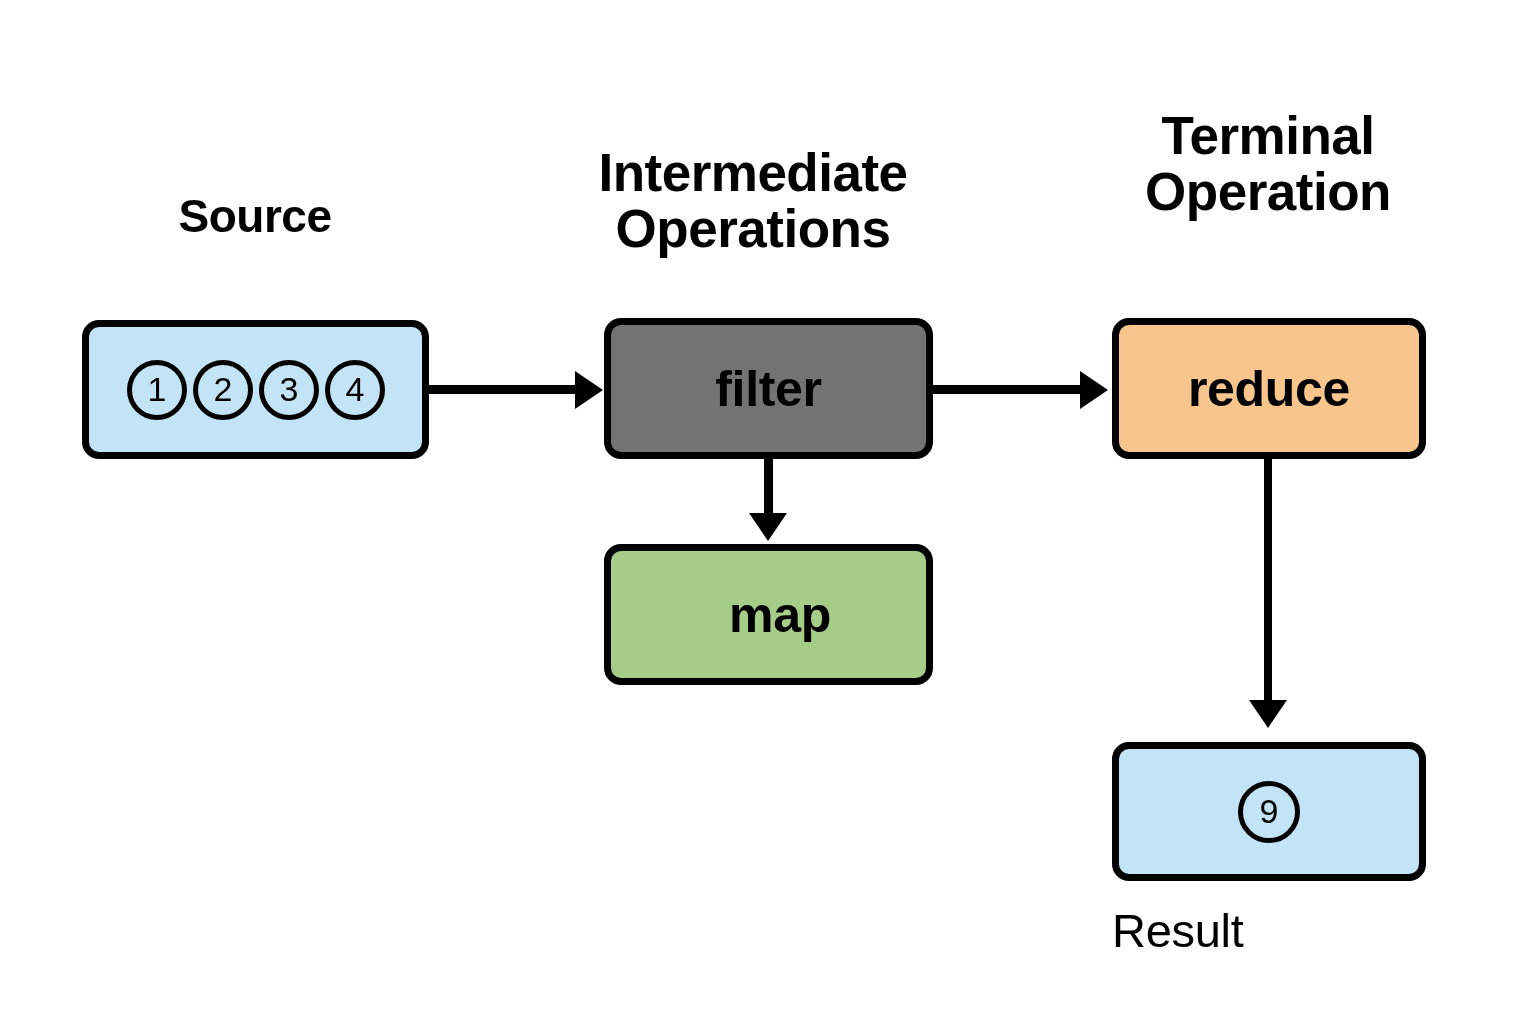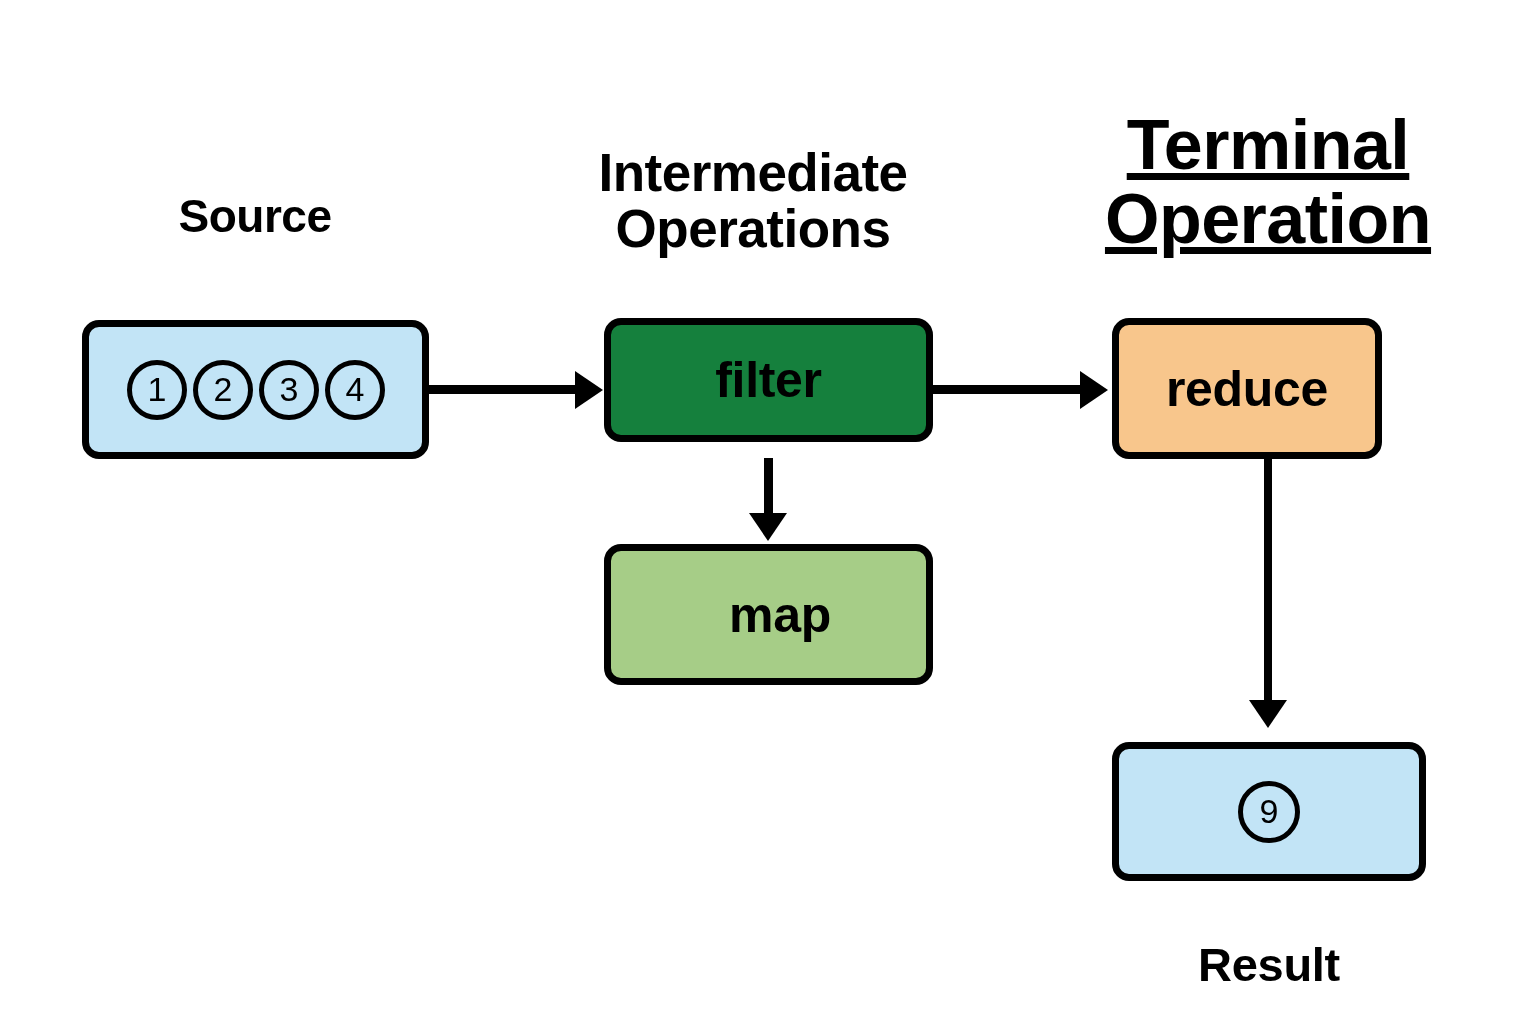--- a/index.html
+++ b/index.html
@@ -39,22 +39,21 @@
     left: 523px;
     top: 108px;
     width: 460px;
     font-size: 53px;
     margin-top: 37px;
   }
   #heading-terminal {
     left: 1088px;
     top: 108px;
     width: 360px;
-    font-size: 70px;
-    text-decoration: underline;
+    font-size: 53px;
   }
 
   
   .node {
     position: absolute;
     box-sizing: border-box;
     border: 7px solid #000000;
     border-radius: 17px;
     display: flex;
     align-items: center;
@@ -73,35 +72,35 @@
     width: 347px;
     height: 139px;
     background: #c2e4f6;
     justify-content: flex-start;
     padding-left: 38px;
   }
   #node-filter {
     left: 604px;
     top: 318px;
     width: 329px;
-    height: 124px;
-    background: #15803d;
+    height: 141px;
+    background: #737373;
   }
   #node-map {
     left: 604px;
     top: 544px;
     width: 329px;
     height: 141px;
     background: #a6cd87;
     padding-left: 23px;
   }
   #node-reduce {
     left: 1112px;
     top: 318px;
-    width: 270px;
+    width: 314px;
     height: 141px;
     background: #f8c68c;
     text-align: right;
   }
   #node-result {
     left: 1112px;
     top: 742px;
     width: 314px;
     height: 139px;
     background: #c2e4f6;
@@ -167,25 +166,25 @@
   #conn-filter-map-line { left: 764px; top: 458px; height: 63px; }
   #conn-filter-map-head { left: 749px; top: 513px; }
 
   #conn-reduce-result-line { left: 1264px; top: 458px; height: 250px; width: 8px; }
   #conn-reduce-result-head { left: 1249px; top: 700px; }
 
   
   #label-result {
     position: absolute;
     left: 1112px;
-    top: 937px;
+    top: 903px;
     width: 314px;
-    text-align: center;
+    text-align: left;
     font-size: 47px;
-    font-weight: bold;
+    font-weight: normal;
     color: #000000;
     letter-spacing: -0.3px;
   }
 </style>
 </head>
 <body>
 
 <div id="canvas">
 
   <div class="heading" id="heading-source">Source</div>

